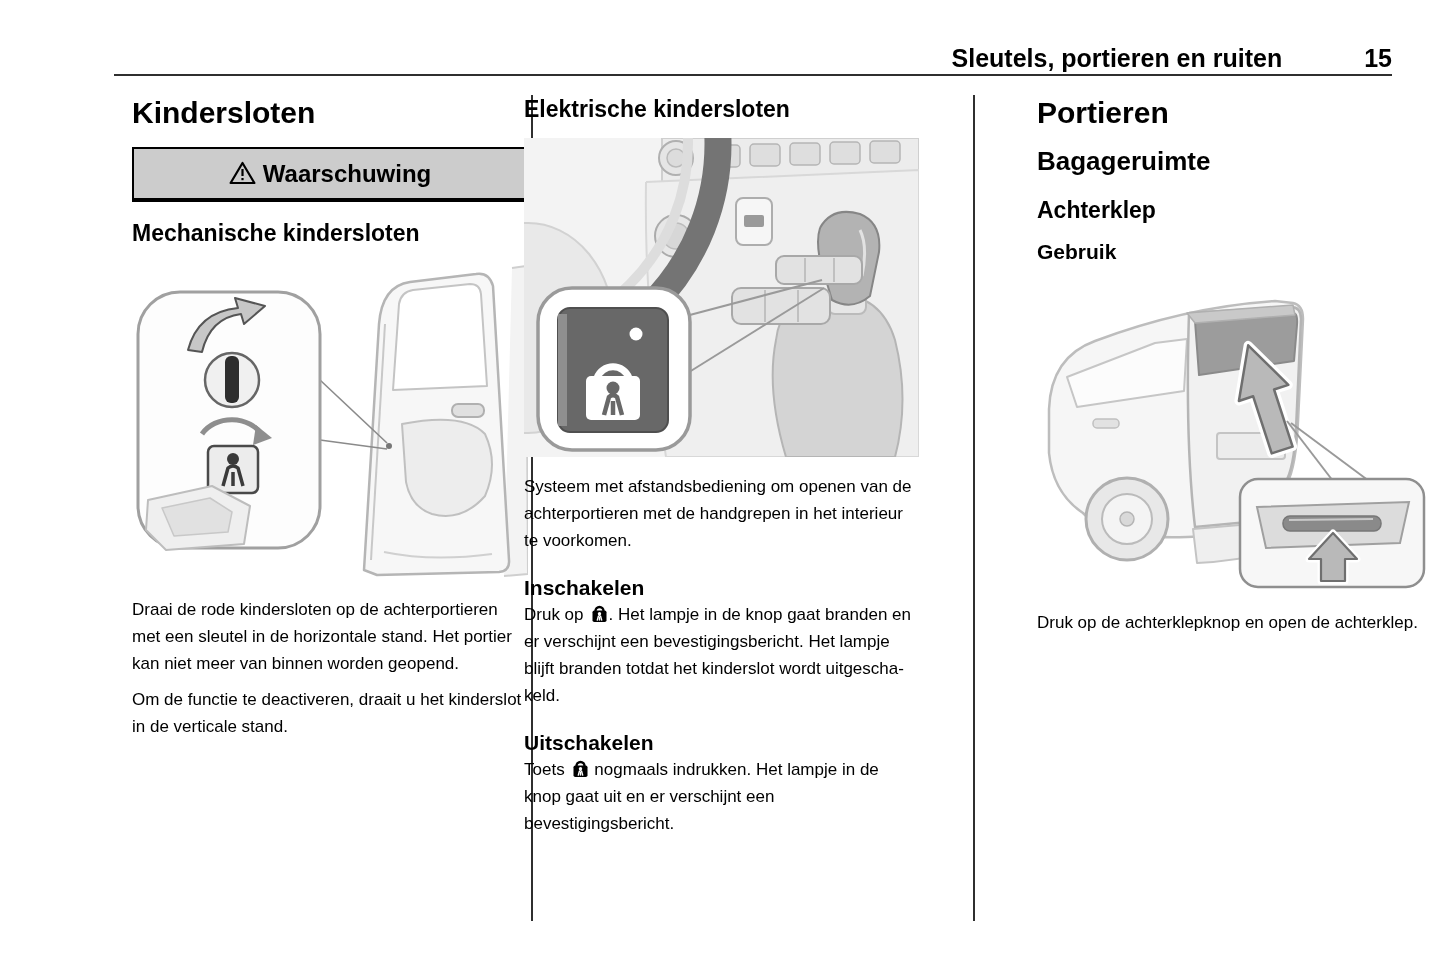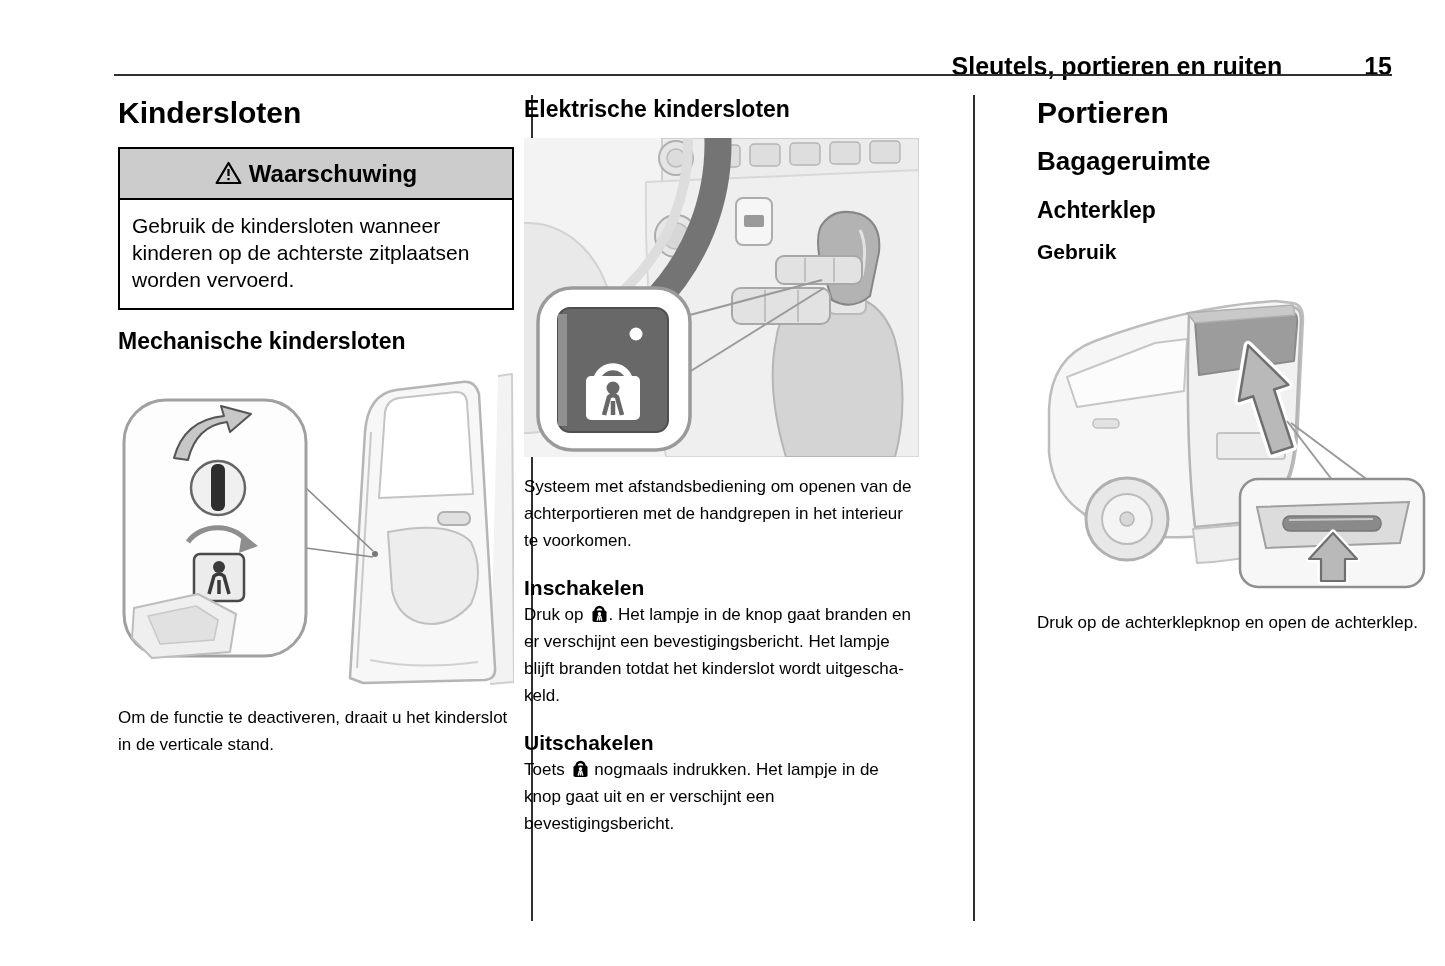--- a/index.html
+++ b/index.html
@@ -14,41 +14,41 @@
     width: 1445px;
     height: 966px;
     background: #ffffff;
     overflow: hidden;
   }
 
   
   .page-header {
     position: absolute;
     left: 114px;
-    top: 52px;
+    top: 44px;
     width: 1278px;
     display: flex;
     justify-content: flex-end;
     align-items: baseline;
     gap: 82px;
     font-weight: bold;
     font-size: 25px;
   }
   .header-rule {
     position: absolute;
     left: 114px;
     top: 74px;
     width: 1278px;
     height: 2px;
     background: #2f2f2f;
   }
 
   
   .col { position: absolute; top: 96px; }
-  .col-left   { left: 118px; width: 396px; }
+  .col-left   { left: 132px; width: 396px; }
   .col-middle { left: 524px; width: 395px; }
   .col-right  { left: 1037px; width: 395px; }
   .col-divider {
     position: absolute;
     top: 95px;
     width: 2px;
     height: 826px;
     background: #2f2f2f;
   }
   .divider-1 { left: 531px; }
@@ -117,21 +117,20 @@
     <div class="h1">Kindersloten</div>
 
     <div class="warning-box">
       <div class="warning-head">
         <svg width="27" height="24" viewBox="0 0 27 24">
           <path d="M13.5 2 L25.4 22 H1.6 Z" fill="none" stroke="#000" stroke-width="2.2" stroke-linejoin="round"></path>
           <rect x="12.4" y="8" width="2.2" height="7" fill="#000"></rect>
           <rect x="12.4" y="17" width="2.2" height="2.2" fill="#000"></rect>
         </svg><span>Waarschuwing</span>
       </div>
-      <div class="warning-body">Gebruik de kindersloten wanneer kinderen op de achterste zitplaat­sen worden vervoerd.</div>
     </div>
 
     <div class="h3">Mechanische kindersloten</div>
 
     <div class="figure">
       <svg width="396" height="318" viewBox="0 0 396 318">
         <rect x="0" y="0" width="396" height="318" fill="#ffffff"></rect>
 
         <g stroke-linejoin="round">
           <path d="M380,6 L394,4 L396,312 L372,314" fill="#f3f3f3" stroke="#cfcfcf" stroke-width="2"></path>
@@ -169,20 +168,21 @@
             <line x1="101" y1="210" x2="101" y2="224" stroke="#3a3a3a" stroke-width="3.5"></line>
           </g>
           <g>
             <polygon points="16,238 80,224 118,244 112,282 34,288 14,268" fill="#efefef" stroke="#bdbdbd" stroke-width="2"></polygon>
             <polygon points="30,246 78,236 100,250 96,270 42,274" fill="#e1e1e1" stroke="#c8c8c8" stroke-width="1.5"></polygon>
           </g>
         </g>
       </svg>
     </div>
 
+    <p class="body-text">Draai de rode kindersloten op de achterportieren met een sleutel in de horizontale stand. Het portier kan niet meer van binnen worden geopend.</p>
     <p class="body-text">Om de functie te deactiveren, draait u het kinderslot in de verticale stand.</p>
   </div>
 
   <div class="col col-middle">
     <div class="h3">Elektrische kindersloten</div>
 
     <div class="figure">
       <svg width="395" height="319" viewBox="0 0 395 319">
         <rect x="0" y="0" width="395" height="319" fill="#f3f3f3"></rect>
         <g>

